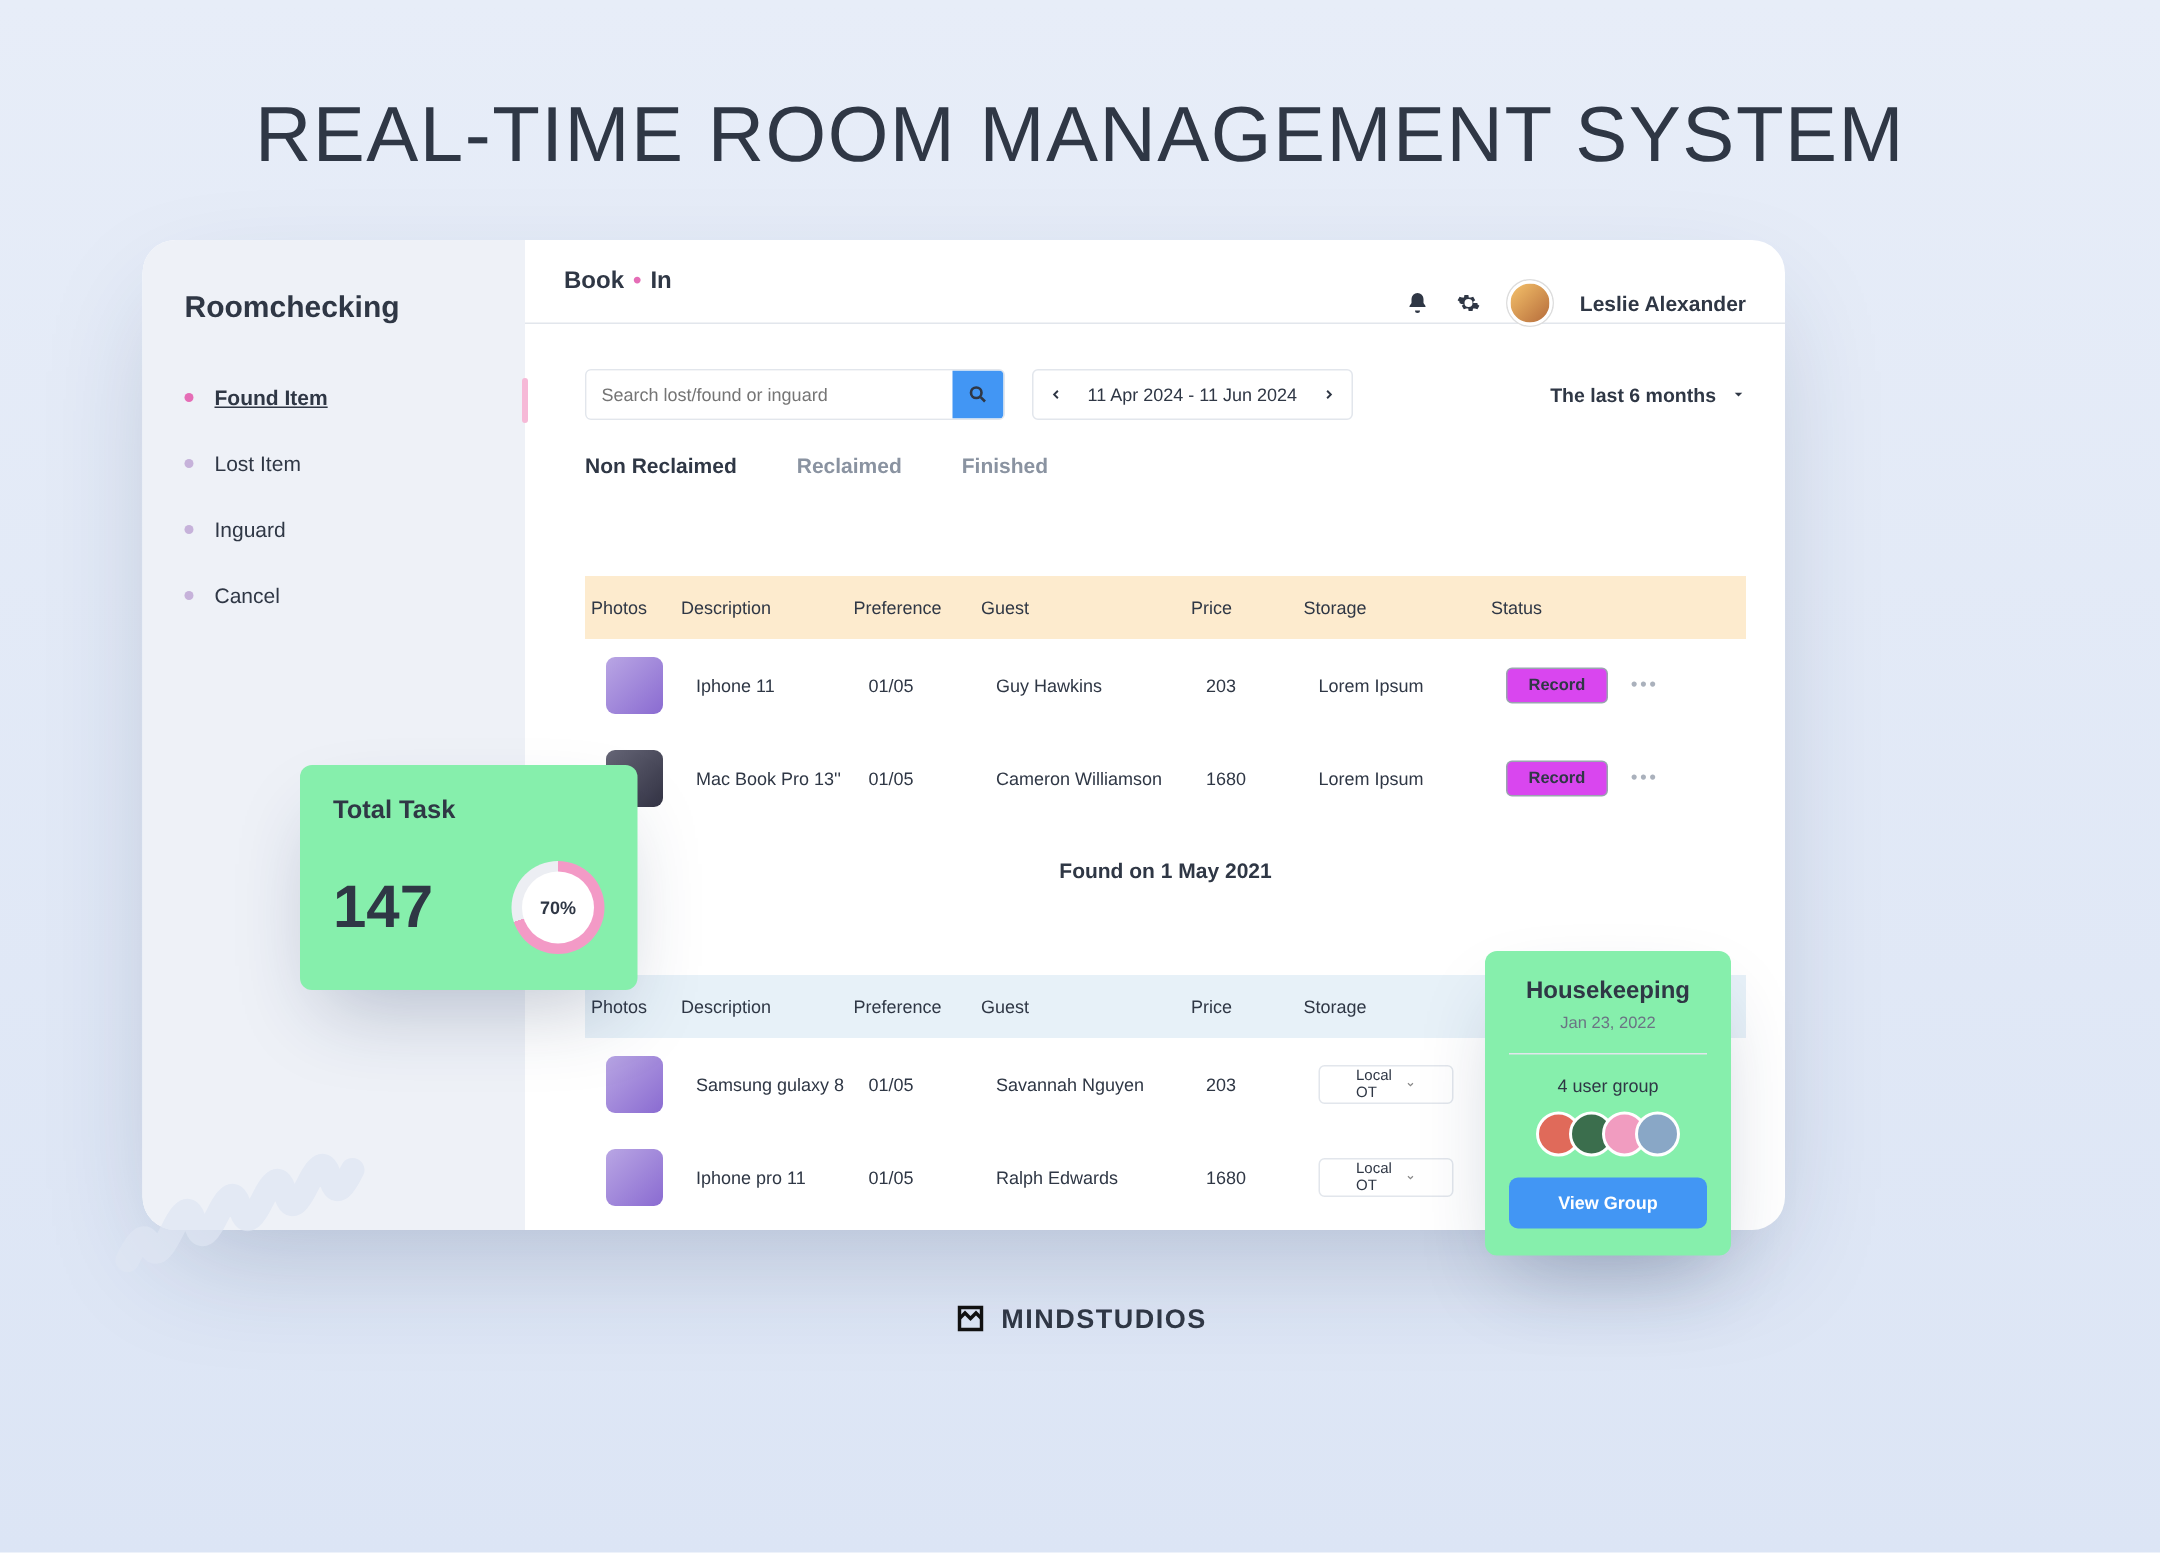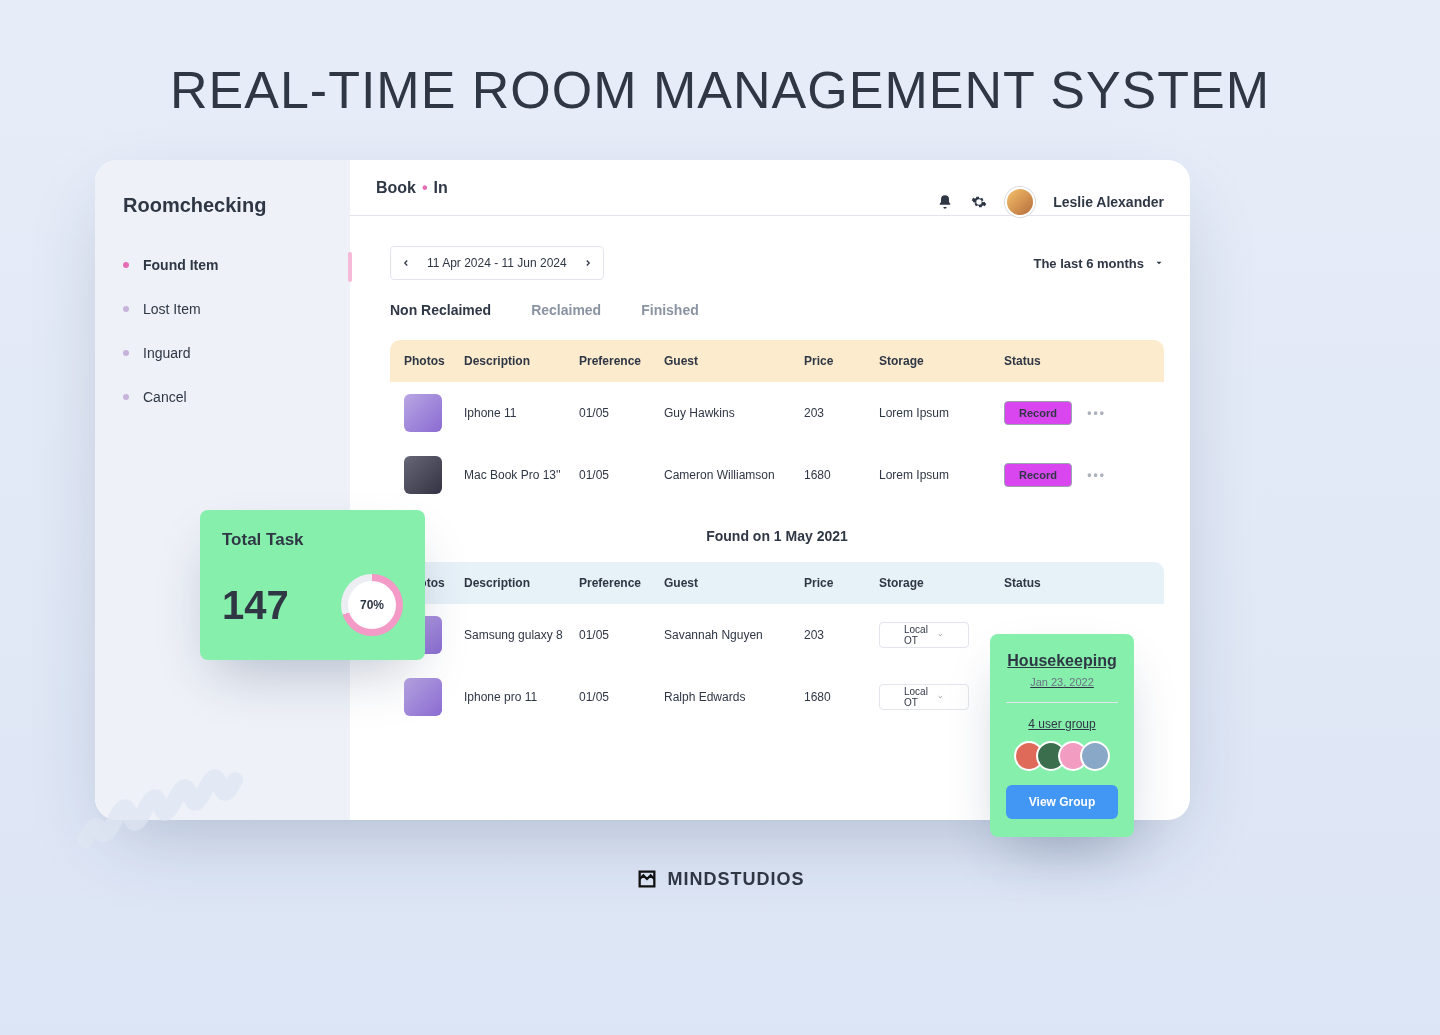--- a/index.html
+++ b/index.html
@@ -36,21 +36,21 @@
   
   .sidebar{
     width:255px;height:100%;background:var(--sidebar);
     border-radius:22px 0 0 22px;padding:34px 28px;
     position:relative;
   }
   .brand{font-size:20px;font-weight:700;margin-bottom:40px;}
   .nav{list-style:none;display:flex;flex-direction:column;gap:28px;}
   .nav li{display:flex;align-items:center;gap:14px;font-size:14px;cursor:pointer;}
   .nav li .dot{width:6px;height:6px;border-radius:50%;background:#c6b2da;}
-  .nav li.active{font-weight:700;}
+  .nav li.active{font-weight:700;text-decoration:underline;}
   .nav li.active .dot{background:var(--accent-pink);}
   .pink-strip{position:absolute;left:253px;top:92px;width:4px;height:30px;background:#f6b9d7;border-radius:2px;}
   .scribble{position:absolute;left:-20px;bottom:-40px;opacity:.7;}
   
   .main{flex:1;display:flex;flex-direction:column;}
   .topbar{
     height:56px;border-bottom:1px solid var(--border);
     display:flex;align-items:center;justify-content:space-between;
     padding:0 26px;
   }
@@ -68,40 +68,40 @@
   .searchbtn svg{width:14px;height:14px;color:#fff;}
   .daterange{height:34px;border:1px solid var(--border);border-radius:4px;display:flex;align-items:center;gap:16px;padding:0 10px;font-size:12px;}
   .chev{width:10px;height:10px;color:#9aa3b0;cursor:pointer;}
   .period-filter{margin-left:auto;display:flex;align-items:center;gap:10px;font-size:13px;font-weight:600;cursor:pointer;}
   .period-filter svg{width:10px;height:10px;color:#2f3745;}
   .tabs{display:flex;gap:40px;font-size:14px;margin-bottom:22px;}
   .tabs .tab{color:var(--text-muted);cursor:pointer;font-weight:600;}
   .tabs .tab.active{color:var(--text);font-weight:700;}
   
   .tbl{width:100%;border-radius:10px;overflow:hidden;margin-bottom:30px;}
-  .tbl .thead{display:grid;grid-template-columns:60px 115px 85px 140px 75px 125px 140px;padding:14px 14px;font-size:12px;font-weight:700;}
+  .tbl .thead{display:grid;grid-template-columns:60px 115px 85px 140px 75px 125px 140px;padding:14px 4px;font-size:12px;font-weight:400;margin-top:44px;}
   .tbl.yellow .thead{background:var(--header-yellow);}
   .tbl.blue  .thead{background:var(--header-blue);}
   .trow{display:grid;grid-template-columns:60px 115px 85px 140px 75px 125px 140px;align-items:center;padding:12px 14px;font-size:12px;}
   .thumb{width:38px;height:38px;border-radius:6px;background:#cfc5e6;}
   .thumb.laptop{background:linear-gradient(135deg,#667,#334);}
   .thumb.phone{background:linear-gradient(135deg,#b9a6e4,#8a6bd1);}
   .recbtn{border:1px solid #9aa3b0;background:#d946ef;border-radius:4px;font-size:11px;font-weight:700;padding:5px 14px;cursor:pointer;}
   .more{letter-spacing:2px;color:#aab1bc;cursor:pointer;font-weight:700;margin-left:12px;}
   .sel{border:1px solid var(--border);border-radius:4px;height:26px;display:flex;align-items:center;justify-content:space-between;padding:0 24px;font-size:10px;width:90px;cursor:pointer;}
   .found-label{text-align:center;font-size:14px;font-weight:700;margin:-8px 0 18px;}
   
   .card{background:#86efac;border-radius:8px;box-shadow:0 25px 55px -15px rgba(30,50,90,.28);position:absolute;}
   .task-card{left:200px;top:510px;width:225px;height:150px;padding:20px 22px;}
   .task-card h4{font-size:17px;font-weight:700;margin-bottom:24px;}
   .task-row{display:flex;align-items:center;justify-content:space-between;}
   .task-num{font-size:40px;font-weight:800;}
   .ring{width:62px;height:62px;border-radius:50%;background:conic-gradient(#f39ac6 0 70%, #eceef3 70% 100%);display:flex;align-items:center;justify-content:center;}
   .ring-inner{width:48px;height:48px;border-radius:50%;background:#fff;display:flex;align-items:center;justify-content:center;font-size:12px;font-weight:700;}
-  .hk-card{left:990px;top:634px;width:144px;padding:18px 16px;text-align:center;text-decoration:underline;}
+  .hk-card{left:990px;top:634px;width:164px;padding:18px 16px;text-align:center;}
   .hk-card h5{font-size:16px;font-weight:700;margin-bottom:6px;}
   .hk-date{font-size:11px;color:#6b7484;margin-bottom:14px;}
   .hk-sep{height:1px;background:var(--border);margin-bottom:14px;}
   .hk-sub{font-size:12px;margin-bottom:10px;}
   .avrow{display:flex;justify-content:center;margin-bottom:14px;}
   .avrow .av{width:30px;height:30px;border-radius:50%;border:2px solid #fff;margin-left:-8px;}
   .av:nth-child(1){background:#e06a5a;margin-left:0;}
   .av:nth-child(2){background:#3b6e4d;}
   .av:nth-child(3){background:#f19cc0;}
   .av:nth-child(4){background:#89a7c6;}
@@ -159,20 +159,29 @@
             <path d="M12 8a4 4 0 1 0 0 8 4 4 0 0 0 0-8zm9 4a7 7 0 0 1-.1 1.2l2 1.6-2 3.4-2.4-.8a7 7 0 0 1-2 .1l-.4 2.5h-4l-.4-2.5a7 7 0 0 1-2-.1l-2.4.8-2-3.4 2-1.6A7 7 0 0 1 3 12a7 7 0 0 1 .1-1.2l-2-1.6 2-3.4 2.4.8a7 7 0 0 1 2-.1L7.9 4h4l.4 2.5a7 7 0 0 1 2 .1l2.4-.8 2 3.4-2 1.6c.1.4.1.8.1 1.2z"></path>
           </svg>
         <div class="avatar"></div>
         <span class="username">Leslie Alexander</span>
       </div>
     </div>
 
     <div class="content">
 
       <div class="filters">
+        <div class="searchwrap">
+          <input placeholder="Search lost/found or inguard" style="">
+          <div class="searchbtn">
+            <svg viewBox="0 0 24 24" fill="none" stroke="currentColor" stroke-width="3">
+                <circle cx="10" cy="10" r="6"></circle>
+                <path d="m20 20-5-5"></path>
+              </svg>
+          </div>
+        </div>
         <div class="daterange">
           <svg class="chev" viewBox="0 0 24 24" fill="none" stroke="currentColor" stroke-width="3">
               <path d="M15 6l-6 6 6 6"></path>
             </svg>
           <span>11 Apr 2024 - 11 Jun 2024</span>
           <svg class="chev" viewBox="0 0 24 24" fill="none" stroke="currentColor" stroke-width="3">
               <path d="M9 6l6 6-6 6"></path>
             </svg>
         </div>
         <div class="period-filter">

